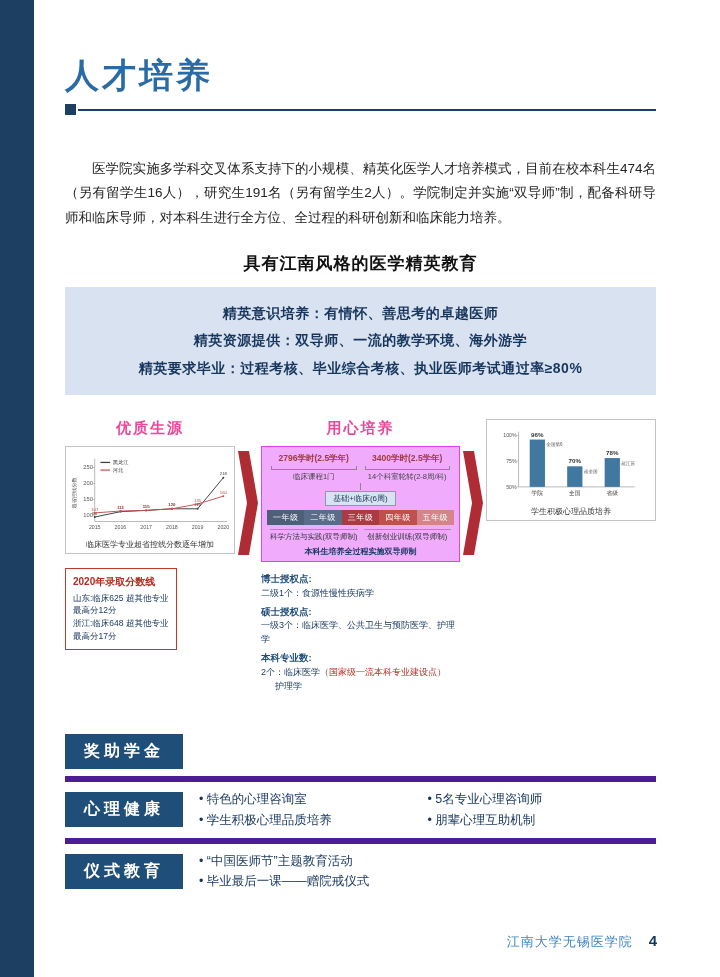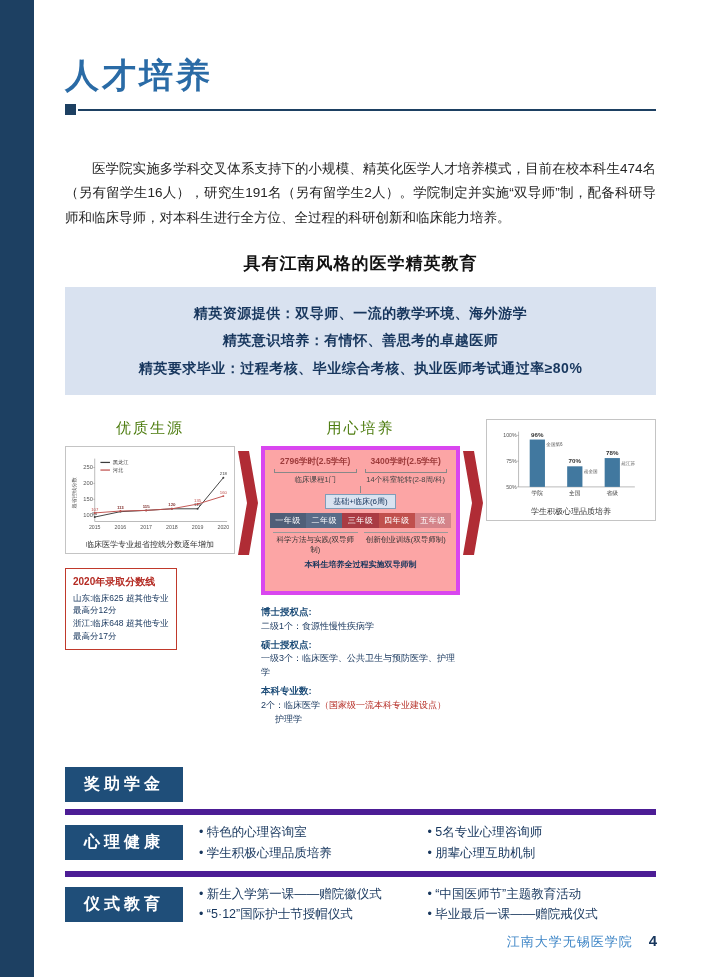--- a/index.html
+++ b/index.html
@@ -21,36 +21,36 @@
   .rule-row .line{flex:1;height:2px;background:var(--sidebar-navy,#1d4062);margin-left:2px;}
 
   p.intro{margin:42px 0 0 0;font-size:13.5px;line-height:1.8;text-align:justify;text-indent:2em;color:#242424;}
 
   h2.section-heading{margin:22px 0 0 0;text-align:center;font-size:17px;font-weight:bold;color:#111;letter-spacing:1px;}
 
   .highlight-box{margin-top:12px;background:var(--light-blue,#d9e2f0);padding:13px 10px;text-align:center;}
   .highlight-box .hl{font-size:14px;font-weight:bold;color:#17365d;line-height:1.95;letter-spacing:0.5px;}
 
   .columns{margin-top:24px;display:grid;grid-template-columns:170px 26px 199px 26px 170px;}
-  .col-header{text-align:center;font-size:15px;font-weight:normal;color:#4d7c0f;margin-bottom:8px;letter-spacing:2px;}
+  .col-header{text-align:center;font-size:15px;font-weight:bold;color:#ec4899;margin-bottom:8px;letter-spacing:2px;}
 
   .arrow-cell{display:flex;justify-content:center;align-items:flex-start;}
   .chevron{margin-top:32px;width:20px;height:104px;background:var(--red,#b02c35);
     clip-path:polygon(0% 0%,55% 0%,100% 50%,55% 100%,0% 100%,45% 50%);}
 
   .chart-box{border:1px solid #c4c4c4;padding:4px 3px 3px;background:#fff;}
   .chart-caption{font-size:8px;color:#333;text-align:center;margin-top:2px;}
 
   
   .score-box{margin-top:14px;border:1.5px solid #c0392b;padding:6px 7px;width:112px;box-sizing:border-box;}
   .score-title{font-size:10px;font-weight:bold;color:var(--text-red,#b42a22);margin-bottom:3px;}
   .score-line{font-size:8.5px;color:#17365d;line-height:1.5;}
 
   
-  .diagram-box{border:4px solid #d946ef;padding:6px 5px 21px;background:#fca5a5;}
+  .diagram-box{border:1px solid #d946ef;padding:6px 5px 4px;background:#f0abfc;}
   .phase-row{display:flex;}
   .phase{flex:1;text-align:center;}
   .phase-label{font-size:8.5px;font-weight:bold;color:#9e3b3b;}
   .phase-brace{height:3px;border-left:1px solid #888;border-right:1px solid #888;border-bottom:1px solid #888;margin:1px 4px 0;}
   .phase-sub{font-size:7.5px;color:#444;margin-top:2px;}
   .drop-line{width:1px;height:7px;background:#888;margin:1px auto 1px;}
   .mid-box{font-size:8px;color:#17365d;border:1px solid #7f9db9;background:var(--light-blue,#d9e2f0);
     padding:1px 7px;width:fit-content;margin:0 auto 4px;}
   .grade-bar{display:flex;height:15px;}
   .grade-bar span{flex:1;color:#fff;font-size:8px;display:flex;align-items:center;justify-content:center;letter-spacing:0.5px;}
@@ -95,22 +95,22 @@
   <div class="rule-row">
     <span class="sq"></span>
     <span class="line"></span>
   </div>
 
   <p class="intro">医学院实施多学科交叉体系支持下的小规模、精英化医学人才培养模式，目前在校本科生474名（另有留学生16人），研究生191名（另有留学生2人）。学院制定并实施“双导师”制，配备科研导师和临床导师，对本科生进行全方位、全过程的科研创新和临床能力培养。</p>
 
   <h2 class="section-heading">具有江南风格的医学精英教育</h2>
 
   <div class="highlight-box">
+    <div class="hl">精英意识培养：有情怀、善思考的卓越医师</div>
     <div class="hl">精英资源提供：双导师、一流的教学环境、海外游学</div>
-    <div class="hl">精英意识培养：有情怀、善思考的卓越医师</div>
     <div class="hl">精英要求毕业：过程考核、毕业综合考核、执业医师考试通过率≥80%</div>
   </div>
 
   <div class="columns">
 
     <div class="col">
       <div class="col-header">优质生源</div>
       <div class="chart-box">
         <svg id="line-chart" viewBox="0 0 170 90">
             <line x1="27" y1="8" x2="27" y2="74" stroke="#888" stroke-width="0.6"></line>
@@ -269,24 +269,20 @@
         <ul class="bcol">
           <li>5名专业心理咨询师</li>
           <li>朋辈心理互助机制</li>
         </ul>
       </div>
     </div>
     <div class="brow">
       <div class="blabel">仪式教育</div>
       <div class="bcontent">
         <ul class="bcol">
-          <li>新生入学第一课——赠院徽仪式</li>
-          <li>“5·12”国际护士节授帽仪式</li>
-        </ul>
-        <ul class="bcol">
           <li>“中国医师节”主题教育活动</li>
           <li>毕业最后一课——赠院戒仪式</li>
         </ul>
       </div>
     </div>
   </div>
 
   <div class="footer">
     <span>江南大学无锡医学院</span><span class="pageno">4</span>
   </div>

